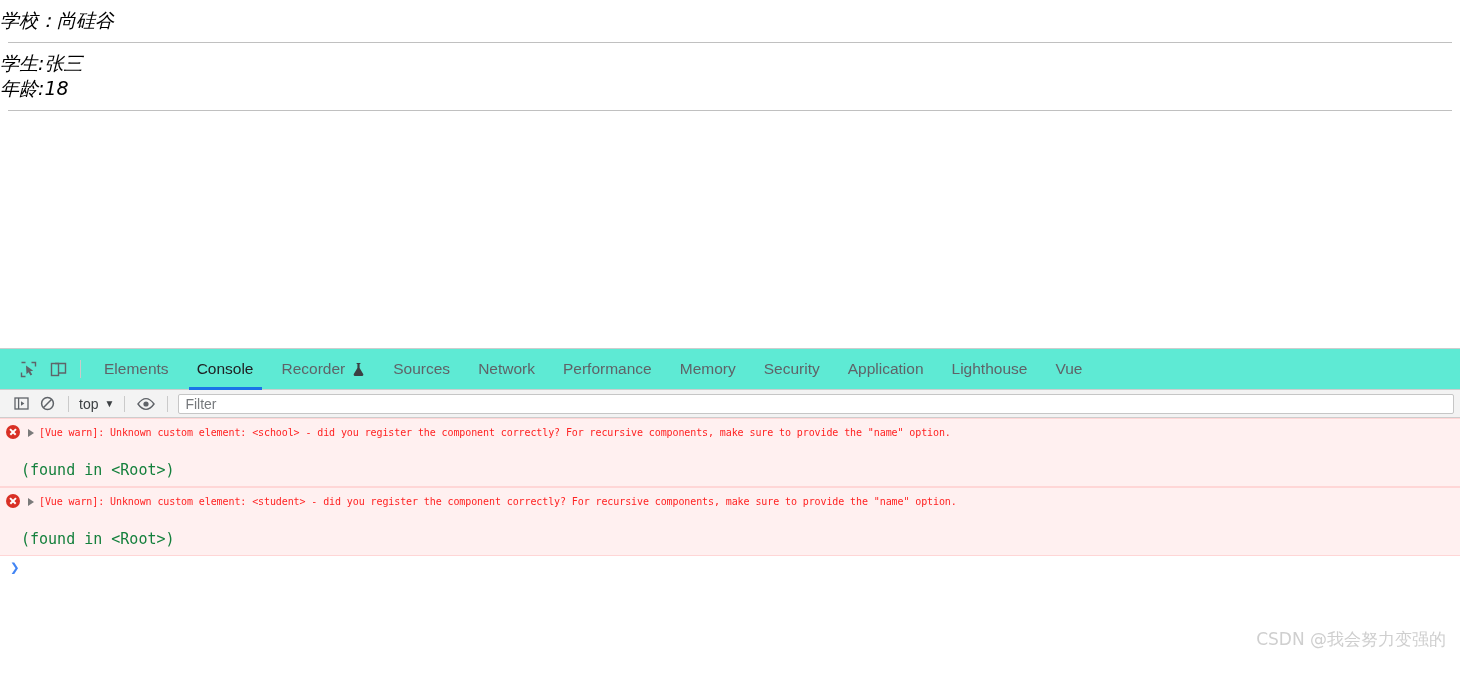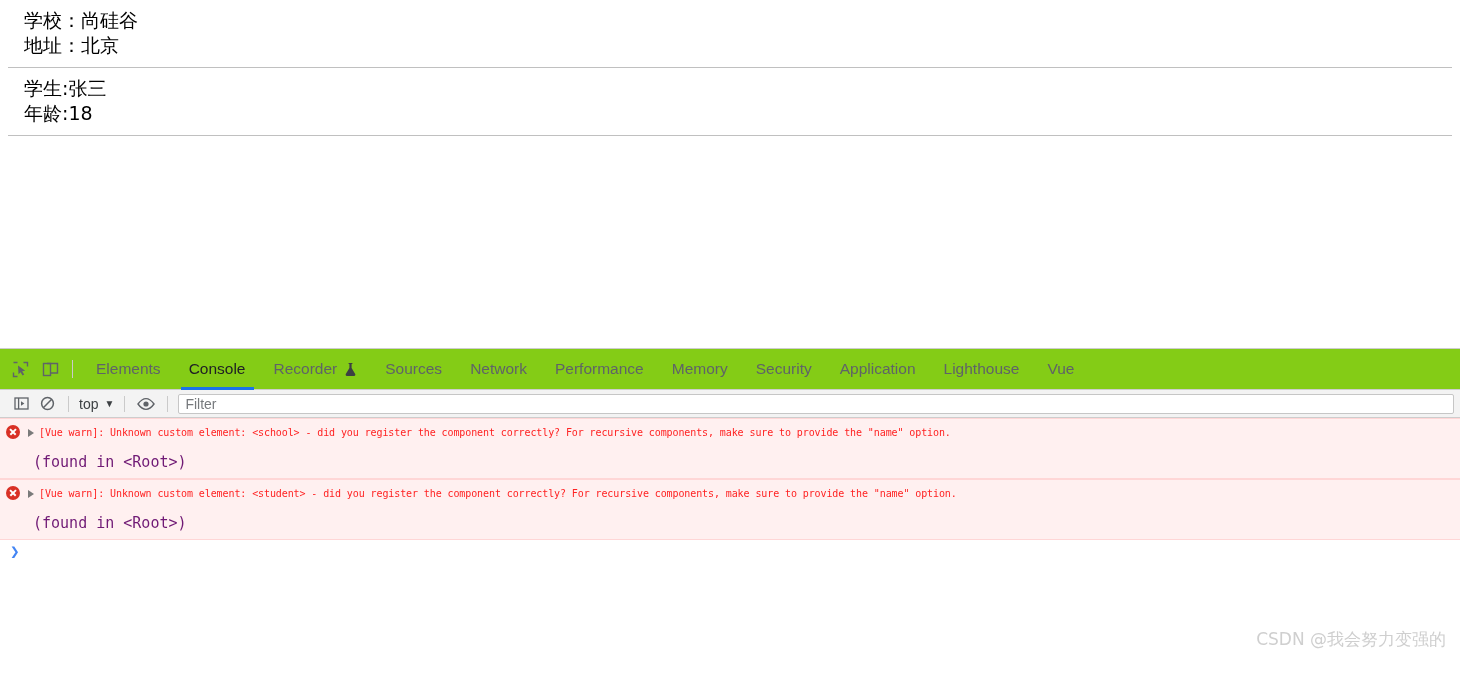--- a/index.html
+++ b/index.html
@@ -15,21 +15,22 @@
   
   #page-region {
     position: absolute;
     left: 0; top: 0;
     width: 1460px;
     height: 348px;
     background: #ffffff;
     overflow: hidden;
   }
   .page-block {
-    padding: 8px 8px 0 24px;
+    padding: 8px 8px 0 0;
+    font-style: italic;
   }
   .page-line {
     font-family: "DejaVu Sans", "Liberation Sans", sans-serif;
     font-size: 19px;
     line-height: 25px;
     color: #000000;
     white-space: pre;
   }
   .page-hr {
     border: 0;
@@ -49,24 +50,24 @@
     border-top: 1px solid #cdcdcd;
     box-sizing: border-box;
     overflow: hidden;
   }
 
   
   #tabbar {
     display: flex;
     align-items: center;
     height: 41px;
-    background: #84cc16;
+    background: #5eead4;
     border-bottom: 1px solid #cdcdcd;
     box-sizing: border-box;
-    padding-left: 6px;
+    padding-left: 14px;
   }
   .tb-icon {
     width: 28px;
     height: 28px;
     display: flex;
     align-items: center;
     justify-content: center;
     margin-right: 2px;
   }
   .tb-sep {
@@ -209,24 +210,24 @@
     font-size: 10px;
     line-height: 22px;
     color: #ff2222;
     white-space: pre;
     letter-spacing: -0.1px;
   }
   .msg-sub {
     font-family: "DejaVu Sans Mono", "Liberation Mono", monospace;
     font-size: 15px;
     line-height: 22px;
-    color: #701a75;
+    color: #15803d;
     white-space: pre;
-    padding-left: 33px;
-    margin-top: 7px;
+    padding-left: 21px;
+    margin-top: 15px;
   }
 
   
   #prompt-row {
     display: flex;
     align-items: center;
     height: 24px;
     padding-left: 10px;
     background: #ffffff;
   }
@@ -249,21 +250,20 @@
     white-space: pre;
     z-index: 30;
   }
 </style>
 </head>
 <body>
 
 <div id="page-region">
   <div class="page-block">
     <div class="page-line">学校：尚硅谷</div>
-    <div class="page-line">地址：北京</div>
   </div>
   <hr class="page-hr">
   <div class="page-block">
     <div class="page-line">学生:张三</div>
     <div class="page-line">年龄:18</div>
   </div>
   <hr class="page-hr">
 </div>
 
 <div id="devtools">

